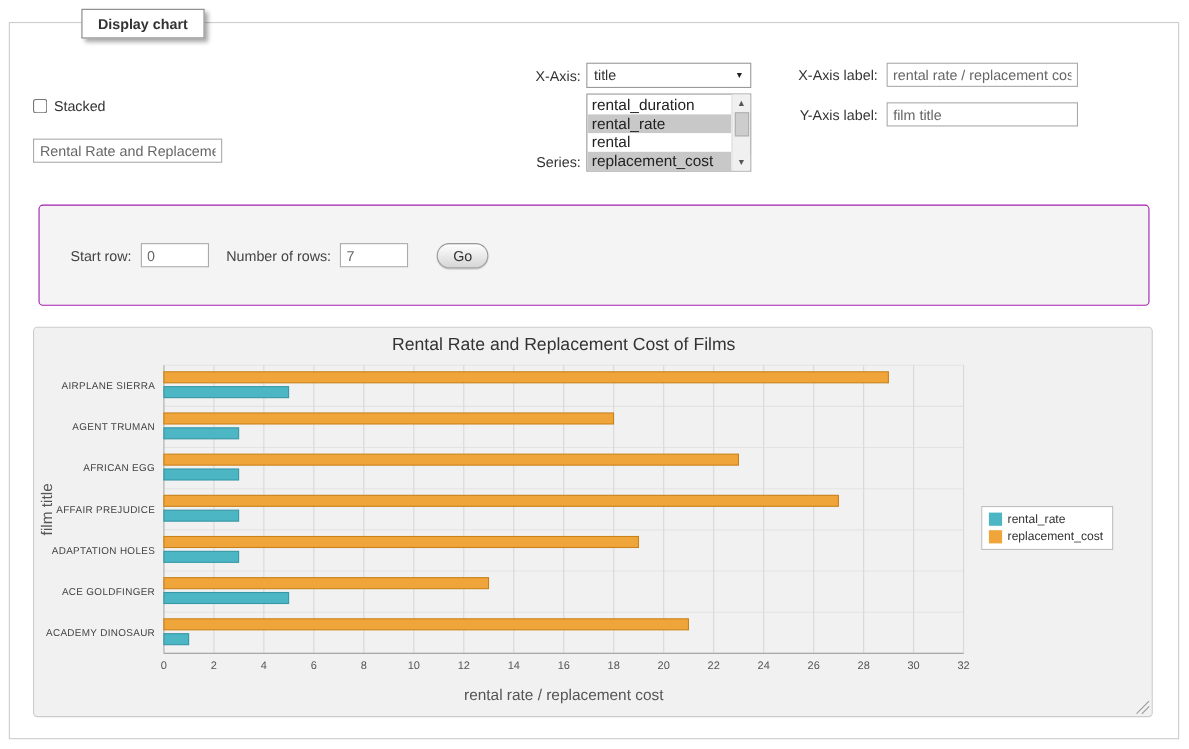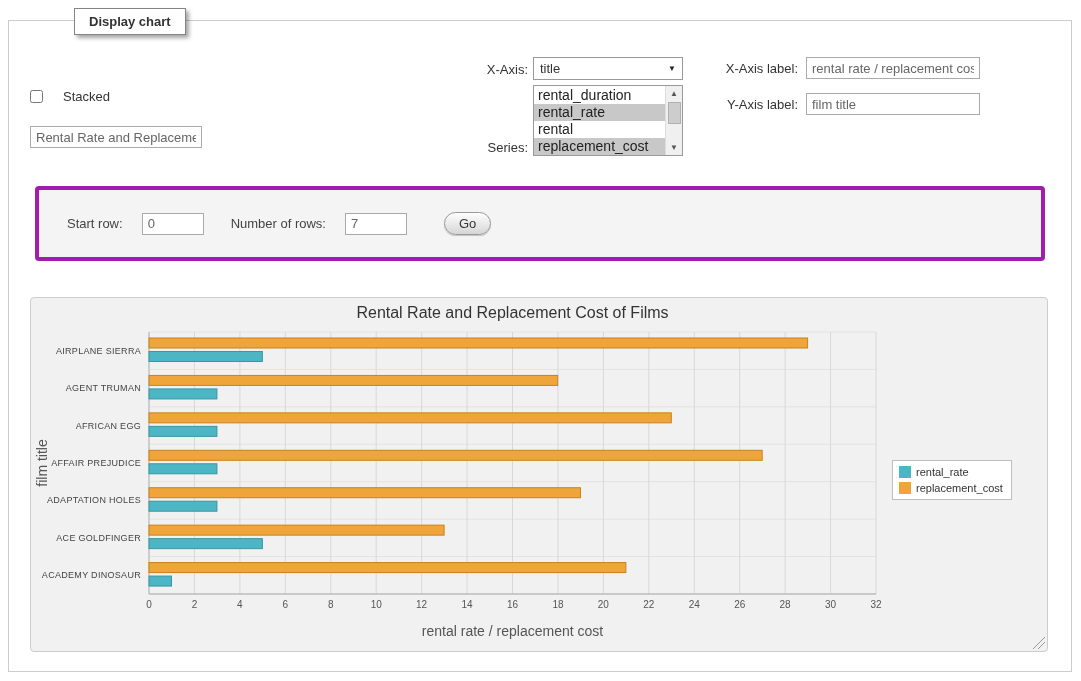--- a/index.html
+++ b/index.html
@@ -6,21 +6,21 @@
   body { background:#fff; }
   .page { position:relative; width:1081px; height:681px; background:#fff;
           font-family:"Liberation Sans",sans-serif; font-size:13px; color:#333; overflow:hidden; }
   .fieldset { position:absolute; left:8px; top:20px; width:1064px; height:652px; border:1px solid #ccc; }
   .legend-box { position:absolute; left:30px; top:8px; background:#fff; border:1px solid #848484;
                 padding:5px 14px; font-weight:bold; font-size:13px; z-index:3;
                 box-shadow:3px 3px 4px rgba(0,0,0,0.35);margin-left:44px; }
   .radio-row { position:absolute; left:30px; top:56px; display:flex; gap:12px; align-items:center; z-index:2; }
   .radio-item { display:flex; align-items:center; gap:4px; cursor:default; }
   input[type=radio], input[type=checkbox] { margin:0; }
-  .stacked-row { position:absolute; left:30px; top:89px; display:flex; gap:20px; align-items:center; }
+  .stacked-row { position:absolute; left:30px; top:89px; display:flex; gap:6px; align-items:center; }
   input.text { border:1px solid #aaa; padding:2px 5px; font:13px "Liberation Sans",sans-serif;
                color:#666; background:#fff; }
   .title-input { position:absolute; left:30px; top:126px; width:172px; height:22px; }
   .lbl { position:absolute; text-align:right; color:#333; }
   .xaxis-lbl { left:440px; top:62px; width:88px; }
   .series-lbl { left:440px; top:140px; width:88px; }
   .xaxislabel-lbl { left:686px; top:61px; width:112px; }
   .yaxislabel-lbl { left:686px; top:97px; width:112px; }
   .fake-select { position:absolute; left:533px; top:57px; width:150px; height:23px; background:#fff;
                  border:1px solid #999; display:flex; align-items:center; justify-content:space-between;
@@ -32,23 +32,23 @@
   .option { height:17px; line-height:16px; padding:0 4px; font-size:14px; white-space:nowrap; color:#222; }
   .option.selected { background:#c8c8c8; }
   .scrollbar { width:17px; background:#f0f0f0; border-left:1px solid #ddd; display:flex;
                flex-direction:column; align-items:center; }
   .sb-btn { height:15px; width:16px; display:flex; align-items:center; justify-content:center;
             font-size:8px; color:#555; background:#f0f0f0; }
   .sb-btn.down { margin-top:auto; }
   .sb-thumb { width:13px; height:22px; background:#cdcdcd; border:1px solid #b0b0b0; margin-top:1px; }
   .xlabel-input { position:absolute; left:806px; top:57px; width:174px; height:22px; }
   .ylabel-input { position:absolute; left:806px; top:93px; width:174px; height:22px; }
-  .row-panel { position:absolute; left:35px; top:186px; width:1010px; height:75px; background:#f4f4f4;
-               border:4px solid #a21caf; border-radius:4px; display:flex; align-items:center;
-               padding-left:28px; gap:19px; color:#444; }
+  .row-panel { position:absolute; left:35px; top:186px; width:1010px; height:92px; background:#f4f4f4;
+               border:1px solid #a21caf; border-radius:4px; display:flex; align-items:center;
+               padding-left:28px; gap:8px; color:#444; }
   .small-input { width:62px; height:22px; }
   .nr-lbl { margin-left:8px; }
   .go-btn { margin-left:18px; padding:3px 14px; border:1px solid #999; border-radius:13px;
             background:linear-gradient(#fefefe,#d6d6d6); font:13px "Liberation Sans",sans-serif;
             color:#333; box-shadow:0 1px 1px rgba(0,0,0,0.2); cursor:default; }
   .chart-panel { position:absolute; left:30px; top:297px; width:1018px; height:355px; background:#f1f1f1;
                  border:1px solid #ccc; border-radius:4px; }
   svg text { font-family:"Liberation Sans",sans-serif; }
   .chart-title { font-size:16px; fill:#333; }
   .tick { font-size:10px; fill:#555; }

